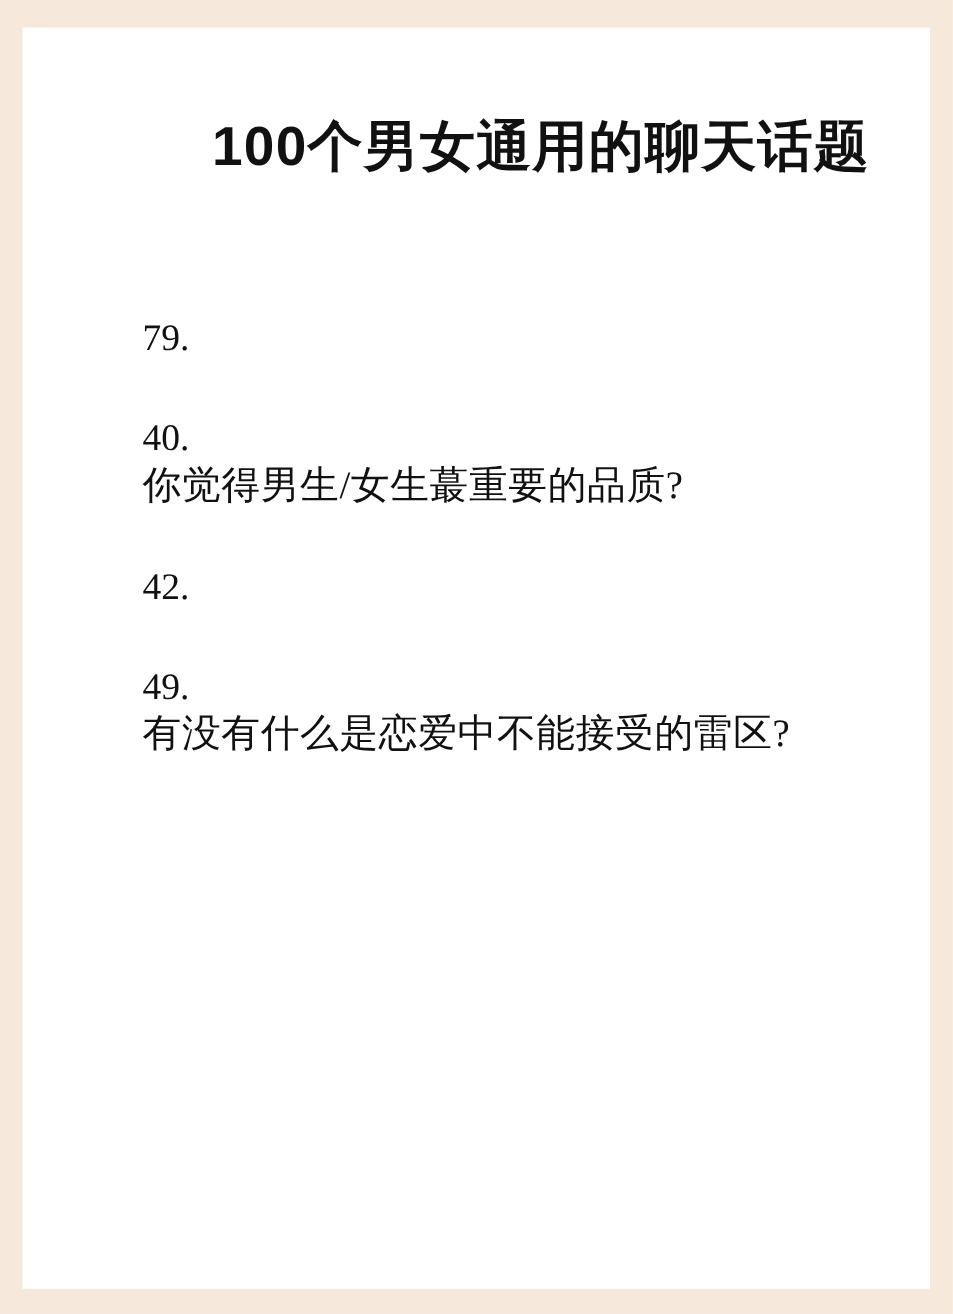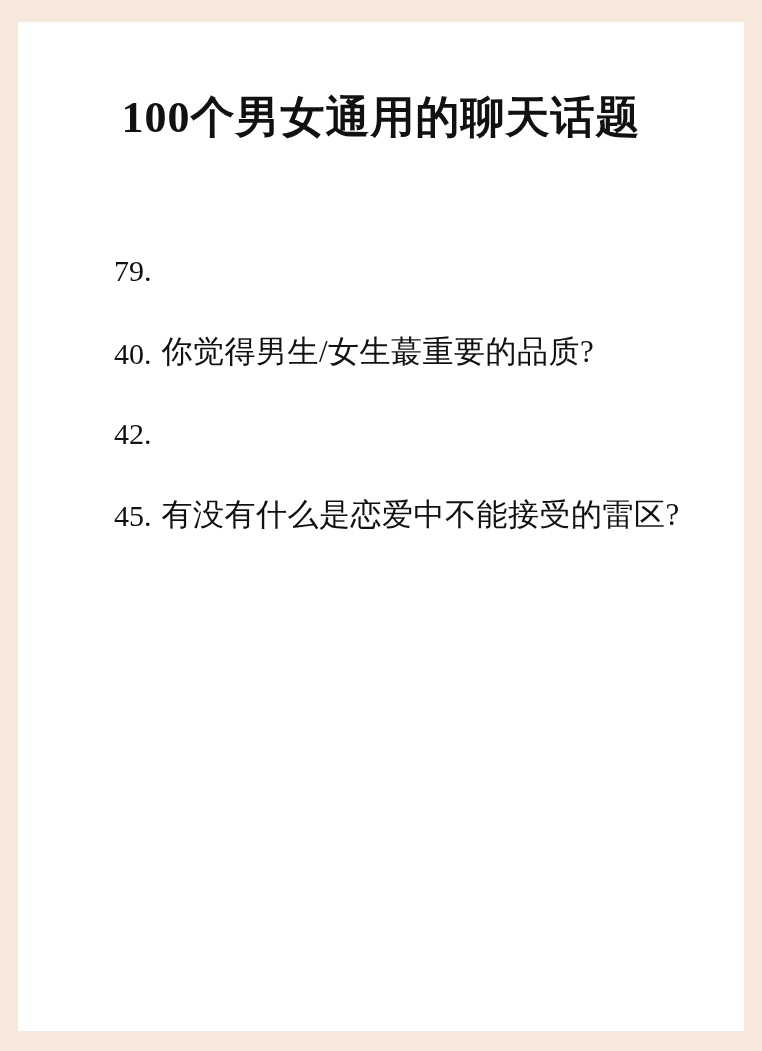--- a/index.html
+++ b/index.html
@@ -26,41 +26,42 @@
     position: relative;
     width: 100%;
     height: 100%;
     background: #ffffff;
     box-sizing: border-box;
     padding: 44px 48px 40px 48px;
   }
   .doc-title {
     margin: 0;
     padding-top: 26px;
-    text-align: center;
-    font-family: Liberation Serif, serif;
+    text-align: right;
+    font-family: Liberation Sans, sans-serif;
     font-weight: 700;
     font-size: 44px;
     line-height: 1.2;
     letter-spacing: 1px;
     color: #111111;
     white-space: nowrap;
   }
   .topic-list {
     margin: 0;
     padding: 0;
     list-style: none;
     margin-top: 108px;
   }
   .topic-item {
     display: flex;
-    align-items: flex-end;
+    align-items: flex-start;
     margin-bottom: 44px;
     padding-left: 48px;
     color: #111111;
+    flex-direction: column;
   }
   .topic-num {
     font-family: "Liberation Serif", "DejaVu Serif", serif;
     font-size: 30px;
     line-height: 1.2;
     margin-right: 10px;
     white-space: nowrap;
   }
   .topic-text {
     font-family: "Liberation Serif", "DejaVu Serif", serif;
@@ -82,19 +83,19 @@
         <span class="topic-num">79.</span>
       </li>
       <li class="topic-item">
         <span class="topic-num">40.</span>
         <span class="topic-text">你觉得男生/女生蕞重要的品质?</span>
       </li>
       <li class="topic-item">
         <span class="topic-num">42.</span>
       </li>
       <li class="topic-item">
-        <span class="topic-num">45.</span>
+        <span class="topic-num">49.</span>
         <span class="topic-text">有没有什么是恋爱中不能接受的雷区?</span>
       </li>
     </ul>
 
   </div>
 </div>
 
 </body></html>

